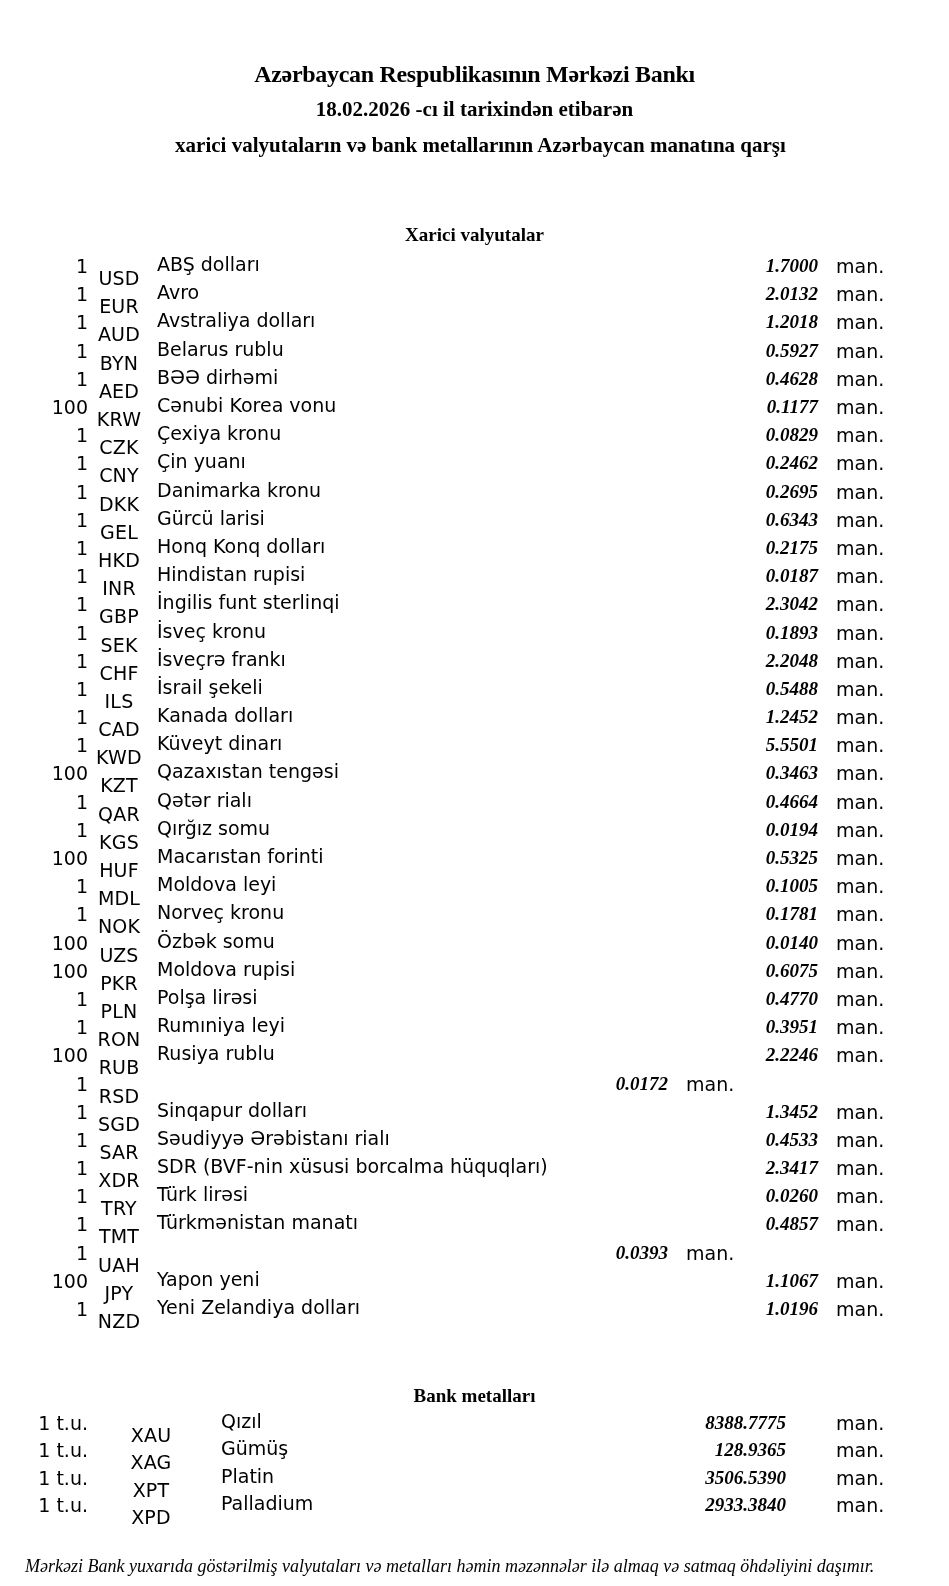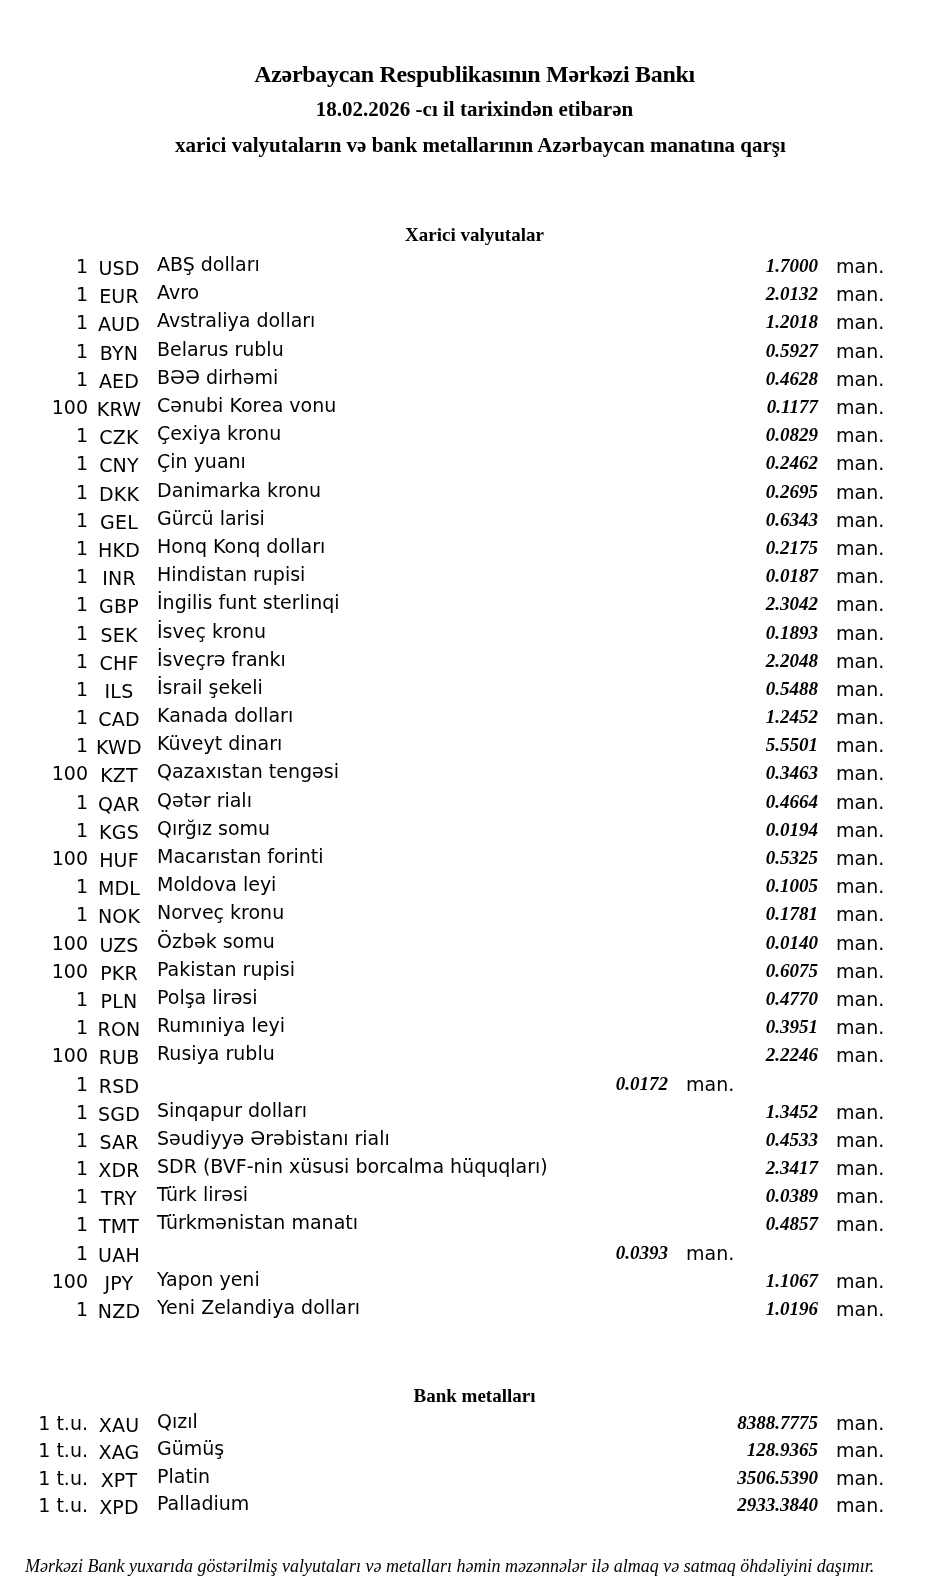--- a/index.html
+++ b/index.html
@@ -46,23 +46,23 @@
   .rows { margin-top: 4px; }
   .rows.metals-rows { margin-top: 0; }
   .row {
     display: grid;
     grid-template-columns: 88px 62px 1fr 150px 50px;
     padding-right: 63px;
     align-items: center;
     height: 28.2px;
     font-size: 19px;
   }
-  .metals-rows .row { height: 27.5px; }
+  .metals-rows .row { height: 27.5px; gap: 32px; }
   .row .qty  { text-align: right; white-space: nowrap; }
-  .row .code { text-align: center; position: relative; top: 2px; letter-spacing: 0.2px; }
+  .row .code { text-align: center; position: relative; top: 12px; letter-spacing: 0.2px; }
   .row .name { padding-left: 7px; position: relative; top: -2px; white-space: nowrap; }
   .row .rate {
     text-align: right;
     padding-right: 18px;
     font-family: "Liberation Serif", serif;
     font-style: italic;
     font-weight: bold;
     font-size: 19px;
     white-space: nowrap;
   }
@@ -286,21 +286,21 @@
     <span class="qty">100</span>
     <span class="code">UZS</span>
     <span class="name">Özbək somu</span>
     <span class="rate">0.0140</span>
     <span class="unit">man.</span>
   </div>
 
   <div class="row">
     <span class="qty">100</span>
     <span class="code">PKR</span>
-    <span class="name">Pakistan rupisi</span>
+    <span class="name">Moldova rupisi</span>
     <span class="rate">0.6075</span>
     <span class="unit">man.</span>
   </div>
 
   <div class="row">
     <span class="qty">1</span>
     <span class="code">PLN</span>
     <span class="name">Polşa lirəsi</span>
     <span class="rate">0.4770</span>
     <span class="unit">man.</span>
@@ -350,21 +350,21 @@
     <span class="code">XDR</span>
     <span class="name">SDR (BVF-nin xüsusi borcalma hüquqları)</span>
     <span class="rate">2.3417</span>
     <span class="unit">man.</span>
   </div>
 
   <div class="row">
     <span class="qty">1</span>
     <span class="code">TRY</span>
     <span class="name">Türk lirəsi</span>
-    <span class="rate">0.0389</span>
+    <span class="rate">0.0260</span>
     <span class="unit">man.</span>
   </div>
 
   <div class="row">
     <span class="qty">1</span>
     <span class="code">TMT</span>
     <span class="name">Türkmənistan manatı</span>
     <span class="rate">0.4857</span>
     <span class="unit">man.</span>
   </div>

